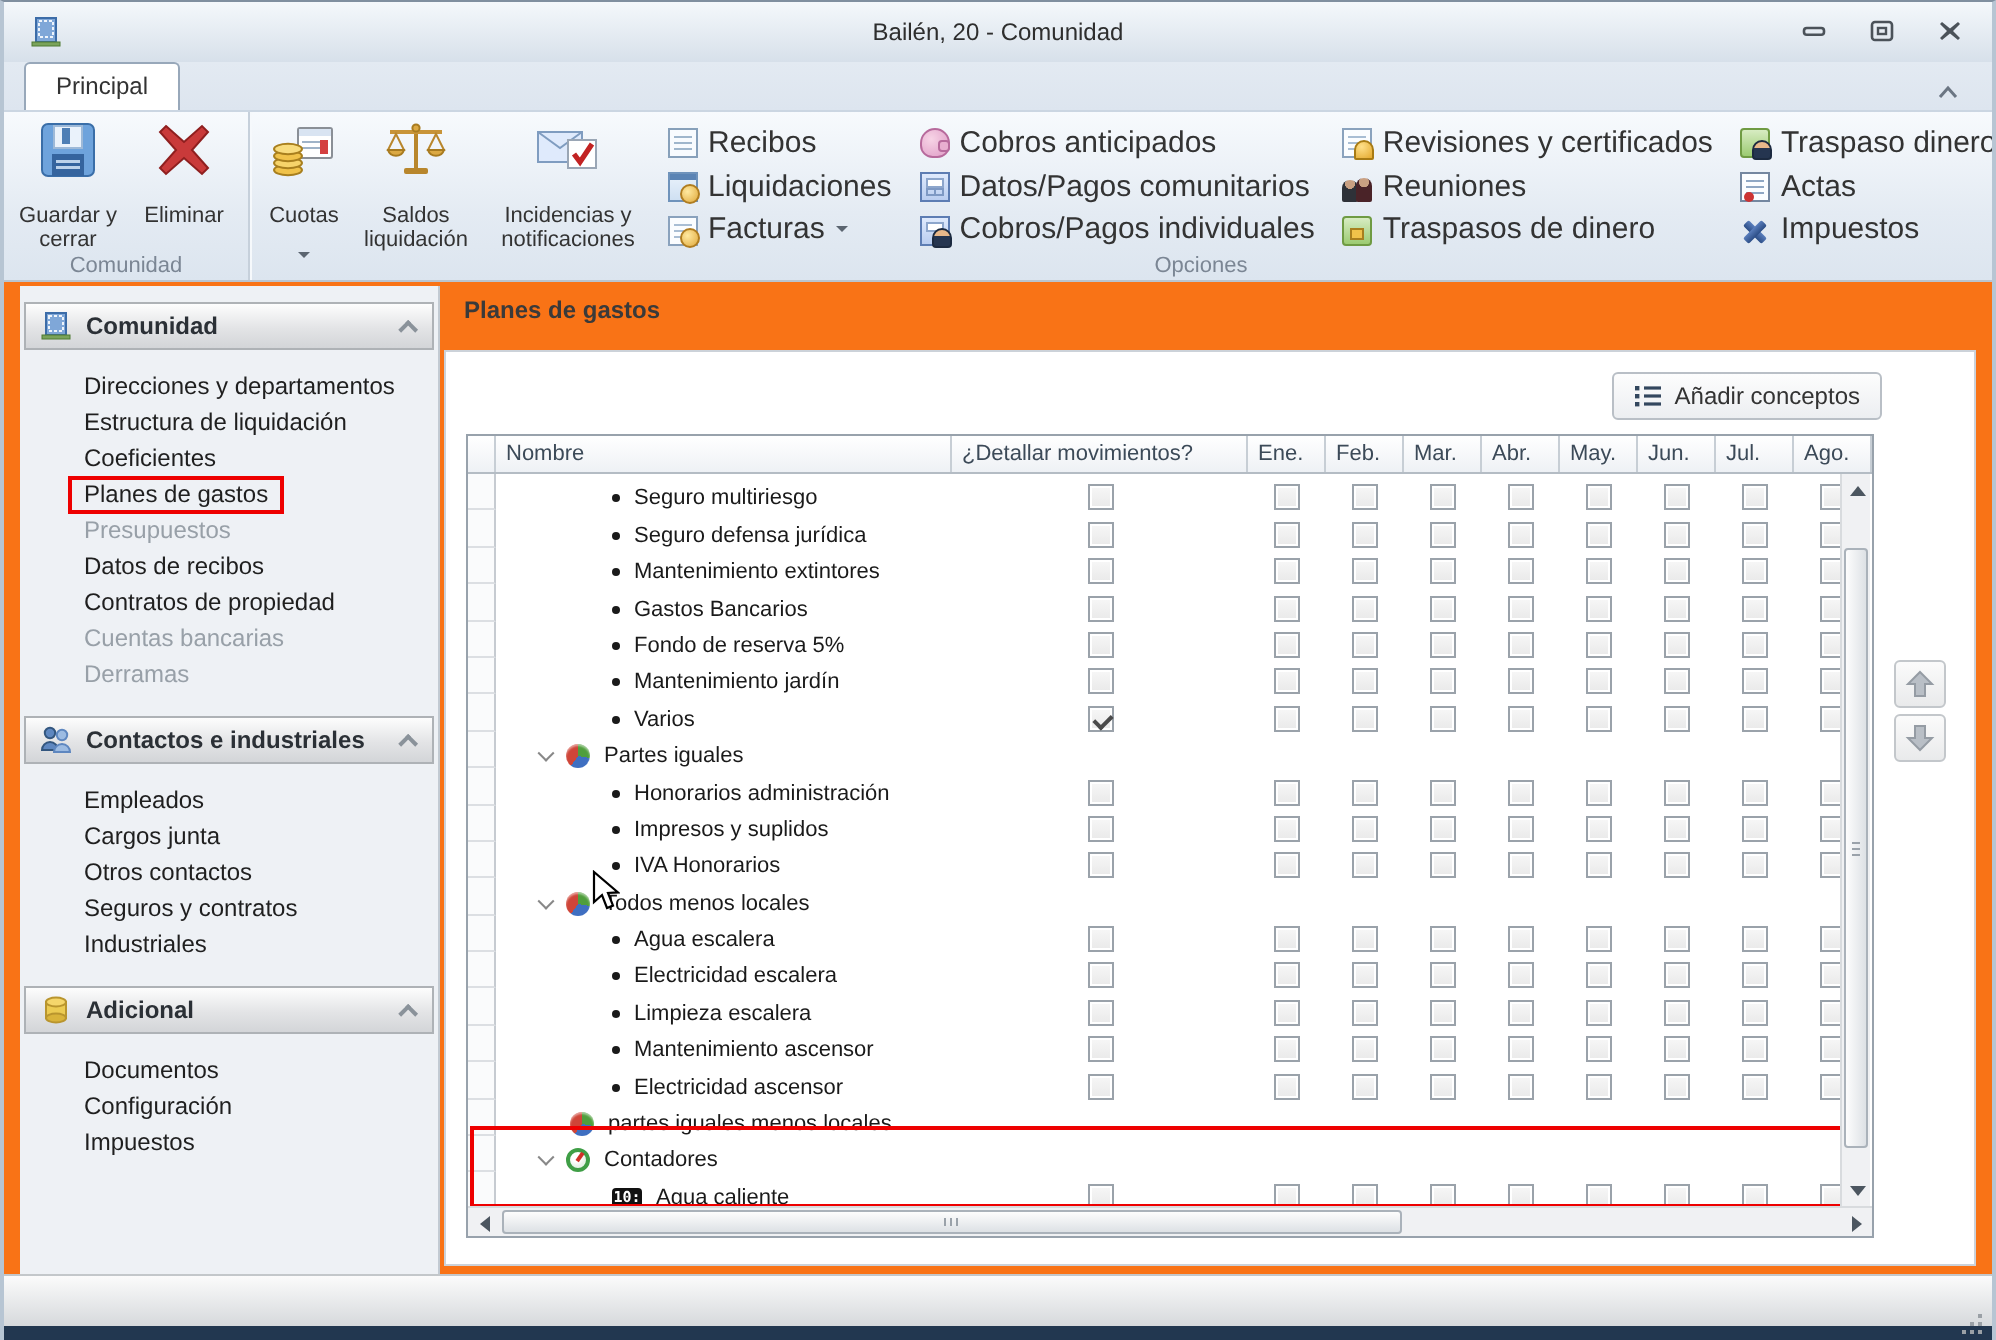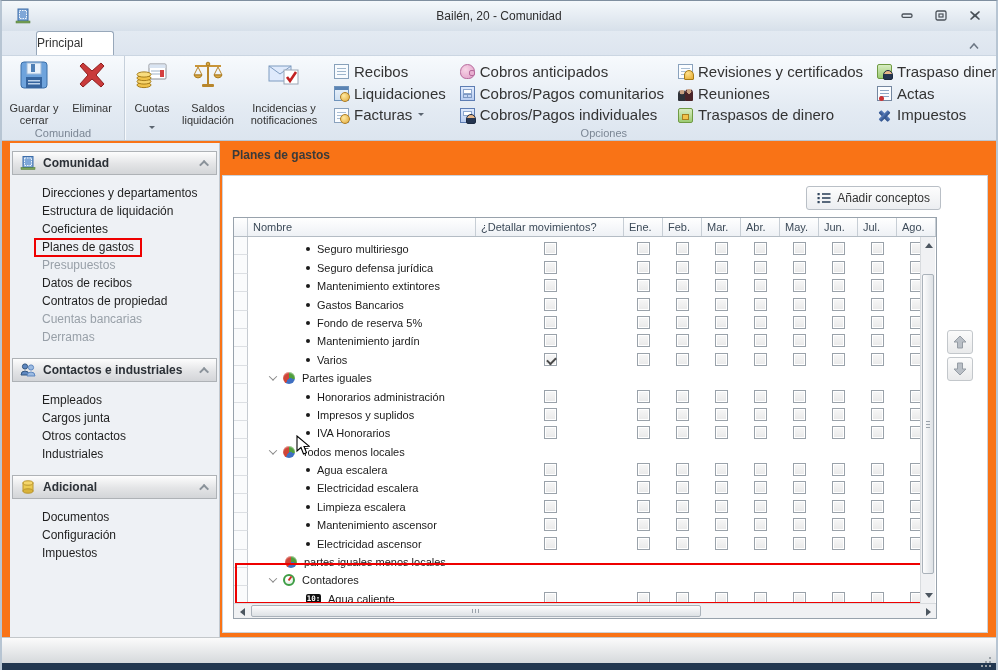--- a/index.html
+++ b/index.html
@@ -12,21 +12,21 @@
     display:flex;flex-direction:column;overflow:hidden;
   }
   
   .titlebar{height:30px;flex:none;background:linear-gradient(#f4f8fb,#d7e0ea);position:relative;display:flex;align-items:center;}
   .app-icon{margin-left:12px;width:18px;height:18px;}
   .title{position:absolute;left:0;right:0;text-align:center;color:#2e2e2e;font-size:12px;}
   .win-controls{position:absolute;right:12px;top:7px;display:flex;gap:16px;}
   .winbtn{width:18px;height:14px;display:flex;align-items:center;justify-content:center;}
   
   .tabrow{height:24px;flex:none;background:linear-gradient(#e3eaf2,#dde5ef);padding-left:10px;position:relative;}
-  .tab{width:78px;height:24px;background:#fff;border:1px solid #98a8ba;border-bottom:none;border-radius:3px 3px 0 0;text-align:left;line-height:23px;font-size:12px;color:#333;margin-left:24px;}
+  .tab{width:78px;height:24px;background:#fff;border:1px solid #98a8ba;border-bottom:none;border-radius:3px 3px 0 0;text-align:center;line-height:23px;font-size:12px;color:#333;}
   .collapse-caret{position:absolute;right:16px;top:8px;}
   
   .ribbon{height:86px;flex:none;background:linear-gradient(#f7fafd,#e4ebf3 60%,#dce5ef);border-top:1px solid #cbd6e2;border-bottom:1px solid #b9c4d0;display:flex;}
   .rgroup{position:relative;padding:2px 3px 14px;border-right:1px solid #c6d0db;box-shadow:1px 0 0 #f6f9fc;display:flex;}
   .rgroup:last-child{border-right:none;box-shadow:none;}
   .glabel{position:absolute;left:0;right:0;bottom:1px;text-align:center;font-size:11px;color:#7b8694;}
   .bigrow{display:flex;}
   .bigbtn{display:flex;flex-direction:column;align-items:center;justify-content:flex-start;padding:2px 3px;font-size:11px;color:#333;text-align:center;line-height:12px;cursor:default;gap:10px;}
   .bigbtn .blabel{margin-top:2px;}
   .bigbtn svg{flex:none;}
@@ -260,21 +260,21 @@
               <span class="caret"></span>
             </div>
           </div>
           <div class="scol">
             <div class="smallbtn">
               <span class="si piggy-bank-icon"></span>
               <span class="sblbl">Cobros anticipados</span>
             </div>
             <div class="smallbtn">
               <span class="si calculator-icon"></span>
-              <span class="sblbl">Cobros/Pagos comunitarios</span>
+              <span class="sblbl">Datos/Pagos comunitarios</span>
             </div>
             <div class="smallbtn">
               <span class="si calculator-person-icon"></span>
               <span class="sblbl">Cobros/Pagos individuales</span>
             </div>
           </div>
           <div class="scol">
             <div class="smallbtn">
               <span class="si certificate-bell-icon"></span>
               <span class="sblbl">Revisiones y certificados</span>
@@ -352,20 +352,21 @@
           <circle cx="11" cy="5.5" r="2.6" fill="#9cbbe2" stroke="#5e87c0"></circle>
           <path d="M7 14 a4 4 0 0 1 8 0 z" fill="#9cbbe2" stroke="#5e87c0"></path>
         </svg>
         <span class="stitle">Contactos e industriales</span>
         <span class="chev-up"></span>
       </div>
       <div class="sitems">
           <div class="sideitem"><span class="lbl">Empleados</span></div>
           <div class="sideitem"><span class="lbl">Cargos junta</span></div>
           <div class="sideitem"><span class="lbl">Otros contactos</span></div>
+          <div class="sideitem"><span class="lbl">Seguros y contratos</span></div>
           <div class="sideitem"><span class="lbl">Industriales</span></div>
         </div>
 
       <div class="shead">
         <svg width="16" height="16" viewBox="0 0 16 16">
           <rect x="3" y="4" width="10" height="8" fill="#eccb52" stroke="#b9952e"></rect>
           <ellipse cx="8" cy="12" rx="5" ry="2.2" fill="#d9b33a" stroke="#b9952e"></ellipse>
           <ellipse cx="8" cy="4" rx="5" ry="2.2" fill="#f5d66b" stroke="#b9952e"></ellipse>
         </svg>
         <span class="stitle">Adicional</span>

